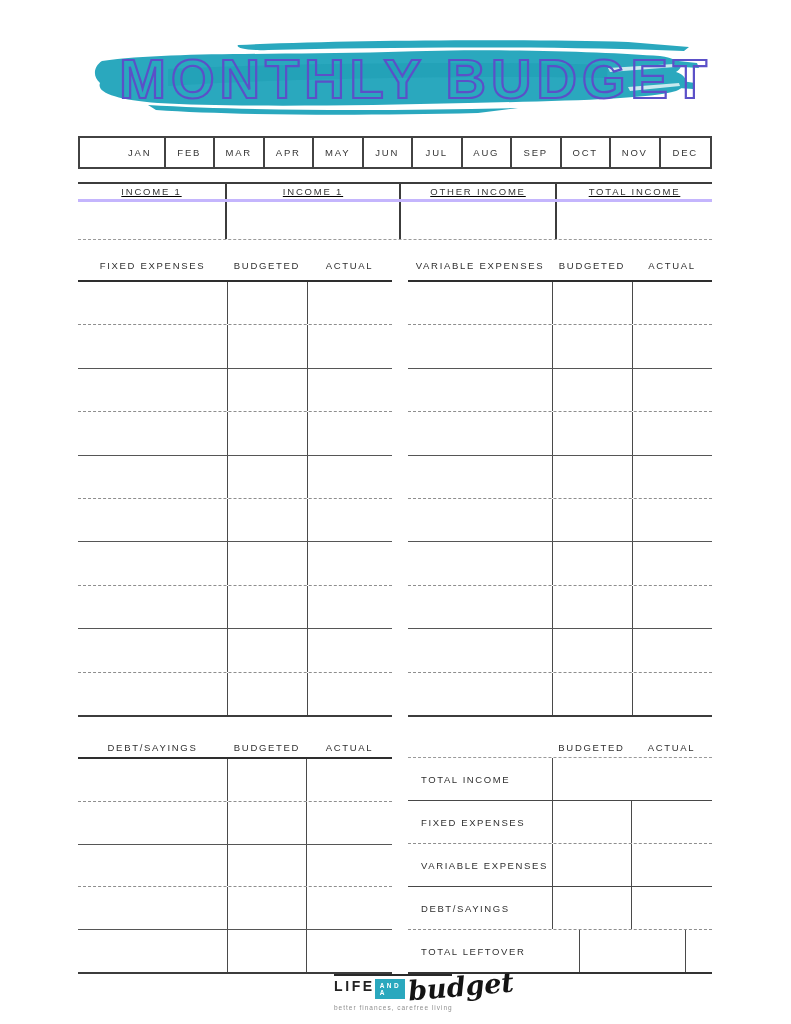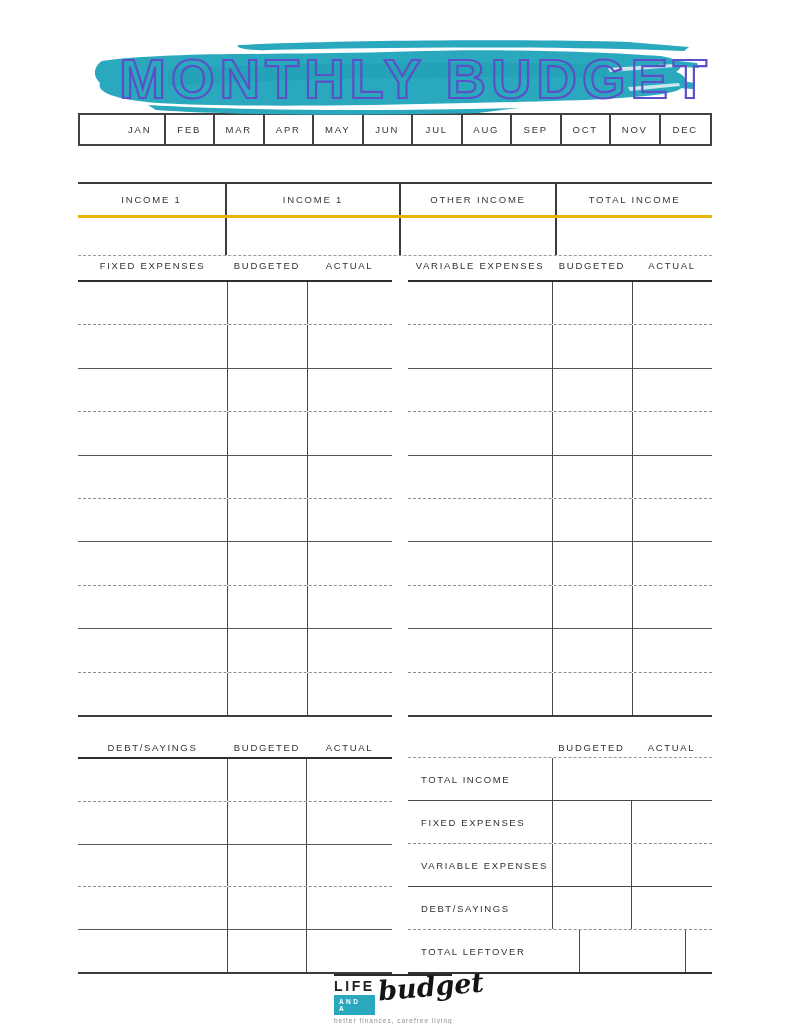--- a/index.html
+++ b/index.html
@@ -13,31 +13,31 @@
   .brush .ink2 { fill:#1B9CB2; opacity:.45; }
   .brush .gap { fill:#ffffff; opacity:.75; }
   .title { position:absolute; left:78px; top:42px; width:634px; height:74px; line-height:74px;
            text-align:right; z-index:2; font-weight:bold; font-size:56px; letter-spacing:5px;
            white-space:nowrap; color:var(--purple); }
   @supports (-webkit-text-stroke: 1px #000) {
     .title { color:transparent; -webkit-text-stroke:2.2px var(--purple); }
   }
 
   
-  .months { position:absolute; left:78px; top:113px; width:634px; height:33px;
+  .months { position:absolute; left:78px; top:136px; width:634px; height:33px;
             display:grid; grid-template-columns:repeat(12,1fr); border:2px solid #424242;padding-left:36px; }
   .mcell { display:flex; align-items:center; justify-content:center; border-right:2px solid #424242;
            font-size:9.5px; letter-spacing:1.8px; color:#333; }
   .mcell:last-child { border-right:none; }
 
   
   .income { position:absolute; left:78px; top:182px; width:634px;
             border-top:2px solid #3c3c3c; border-bottom:1px dashed #9a9a9a; }
   .income-header, .income-body { display:grid; grid-template-columns:149px 174px 156px 1fr; }
-  .income-header { height:34px; border-bottom:3px solid #eab308; }
+  .income-header { height:18px; border-bottom:3px solid #c4b5fd;text-decoration:underline; }
   .income-body { height:37px; }
   .icell { display:flex; align-items:center; justify-content:center;
            font-size:9.5px; letter-spacing:1.8px; color:#333; border-right:2px solid #3c3c3c; }
   .icell:last-child { border-right:none; }
 
   
   .sec-head { position:absolute; height:15px; display:grid; }
   .sec-head.cols-fixed { grid-template-columns:149px 80px 1fr; }
   .sec-head.cols-var   { grid-template-columns:144px 80px 1fr; }
   .sec-head.cols-sum   { grid-template-columns:144px 79px 1fr; }
@@ -64,21 +64,21 @@
   .srow:last-child { border-bottom:none;gap:27px; }
   .slabel { display:flex; align-items:center; padding-left:13px;
             font-size:9.5px; letter-spacing:1.6px; color:#2f2f2f; }
   .sbud, .sact { border-left:1.5px solid #4a4a4a; }
   .srow:first-child .sact { border-left:none; }
 
   
   .logo { position:absolute; left:334px; top:974px; width:125px; z-index:2; }
   .logo-rule { border-top:2px solid #2a2a2a; width:118px; }
   .logo-main { display:flex; align-items:flex-start; margin-top:2px; }
-  .logo-left { display:flex; flex-direction:column; }
+  .logo-left { display:flex; flex-direction:row; }
   .logo-life { font-weight:bold; font-size:14px; letter-spacing:2.6px; color:#232323; }
   .logo-anda { margin-top:1px; background:var(--teal); color:#fff; font-size:6.5px; font-weight:bold;
                letter-spacing:2.4px; padding:3px 4px 3px 5px; align-self:flex-start; }
   .logo-script { font-family:"DejaVu Serif", serif; font-style:italic; font-weight:bold;
                  font-size:27px; color:#141414; margin-left:3px; margin-top:-7px;
                  transform:rotate(-5deg); }
   .logo-tagline { margin-top:2px; font-size:6.5px; letter-spacing:1px; color:#8f8f8f; white-space:nowrap; }
 </style>
 </head>
 <body>

